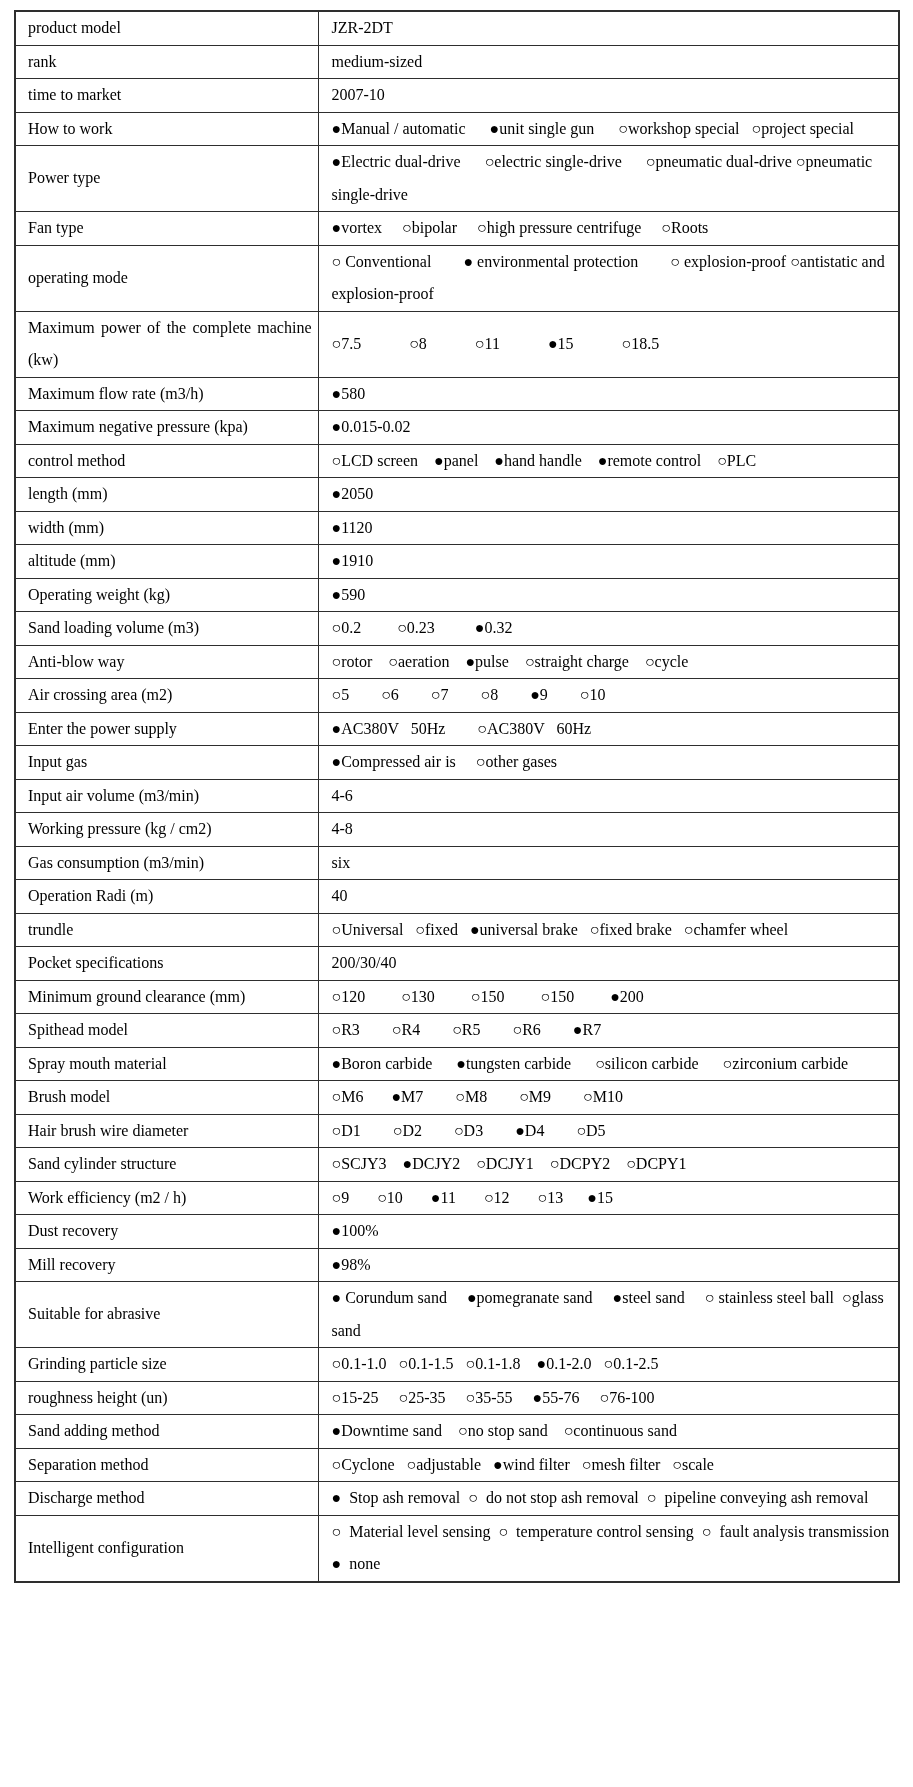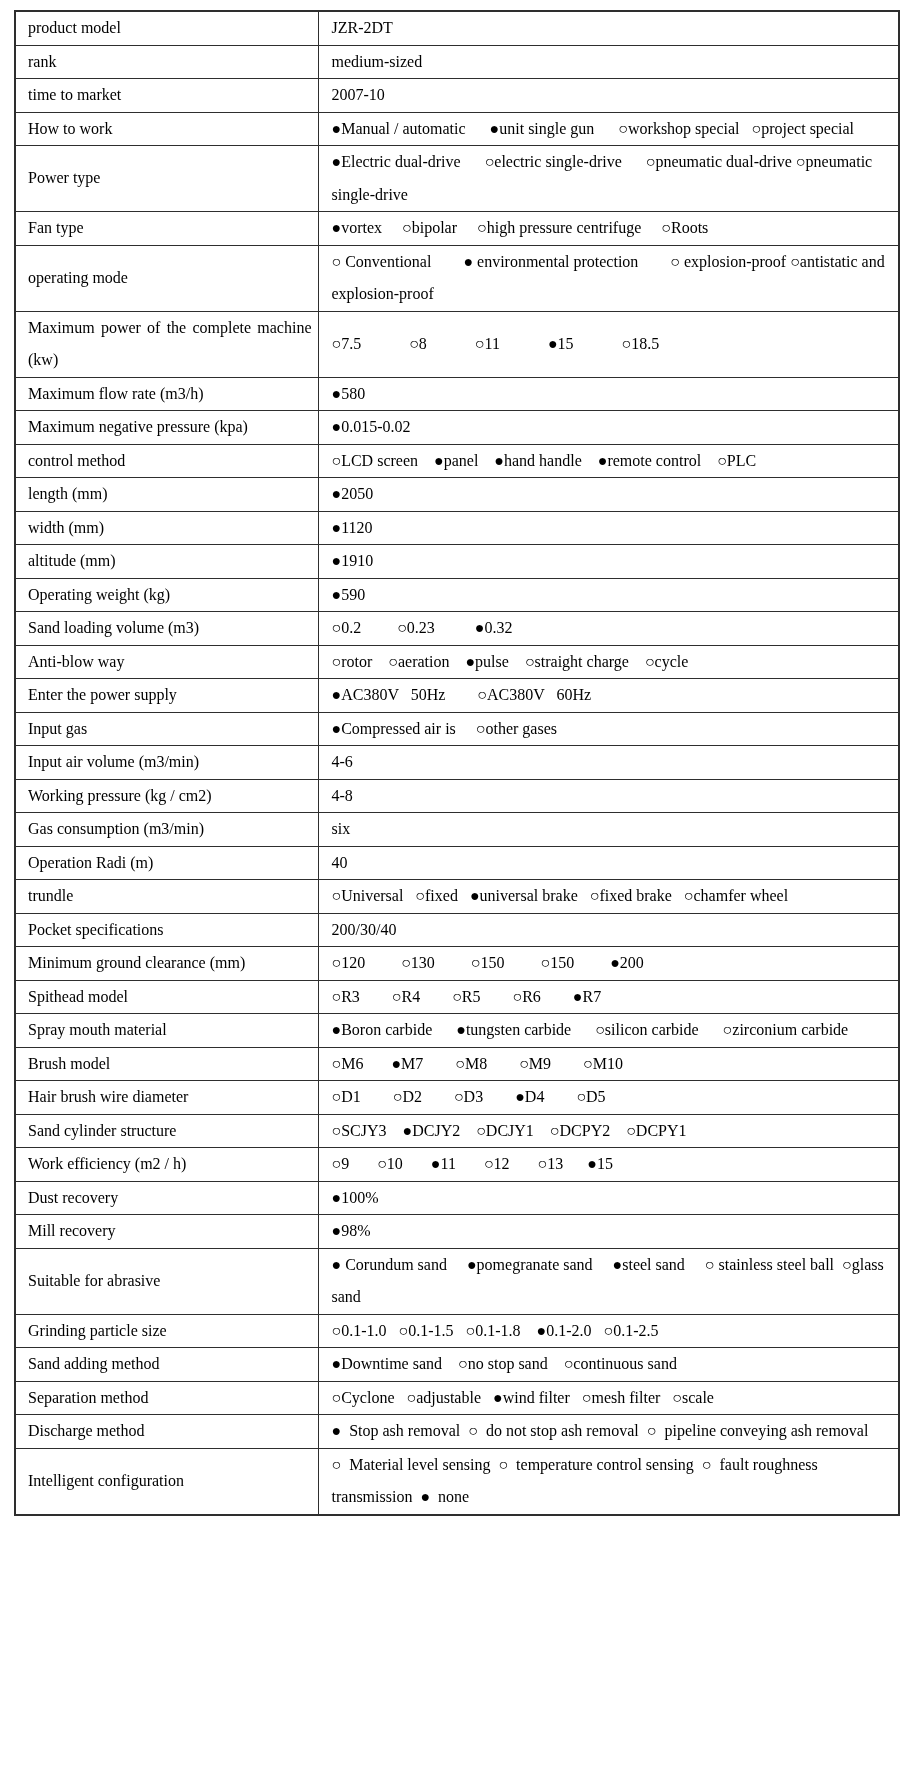--- a/index.html
+++ b/index.html
@@ -109,20 +109,24 @@
         </tr>
       <tr>
           <td class="lbl">Sand loading volume (m3)</td>
           <td class="val">○0.2         ○0.23          ●0.32</td>
         </tr>
       <tr>
           <td class="lbl">Anti-blow way</td>
           <td class="val">○rotor    ○aeration    ●pulse    ○straight charge    ○cycle</td>
         </tr>
       <tr>
+          <td class="lbl">Air crossing area (m2)</td>
+          <td class="val">○5        ○6        ○7        ○8        ●9        ○10</td>
+        </tr>
+      <tr>
           <td class="lbl">Enter the power supply</td>
           <td class="val">●AC380V   50Hz        ○AC380V   60Hz</td>
         </tr>
       <tr>
           <td class="lbl">Input gas</td>
           <td class="val">●Compressed air is     ○other gases</td>
         </tr>
       <tr>
           <td class="lbl">Input air volume (m3/min)</td>
           <td class="val">4-6</td>
@@ -185,30 +189,34 @@
         </tr>
       <tr>
           <td class="lbl">Suitable for abrasive</td>
           <td class="val">● Corundum sand     ●pomegranate sand     ●steel sand     ○ stainless steel ball  ○glass sand</td>
         </tr>
       <tr>
           <td class="lbl">Grinding particle size</td>
           <td class="val">○0.1-1.0   ○0.1-1.5   ○0.1-1.8    ●0.1-2.0   ○0.1-2.5</td>
         </tr>
       <tr>
+          <td class="lbl">roughness height (un)</td>
+          <td class="val">○15-25     ○25-35     ○35-55     ●55-76     ○76-100</td>
+        </tr>
+      <tr>
           <td class="lbl">Sand adding method</td>
           <td class="val">●Downtime sand    ○no stop sand    ○continuous sand</td>
         </tr>
       <tr>
           <td class="lbl">Separation method</td>
           <td class="val">○Cyclone   ○adjustable   ●wind filter   ○mesh filter   ○scale</td>
         </tr>
       <tr>
           <td class="lbl">Discharge method</td>
           <td class="val">●  Stop ash removal  ○  do not stop ash removal  ○  pipeline conveying ash removal</td>
         </tr>
       <tr>
           <td class="lbl">Intelligent configuration</td>
-          <td class="val">○  Material level sensing  ○  temperature control sensing  ○  fault roughness transmission  ●  none</td>
+          <td class="val">○  Material level sensing  ○  temperature control sensing  ○  fault analysis transmission  ●  none</td>
         </tr>
     </tbody>
   </table>
 </div>
 
 </body></html>

